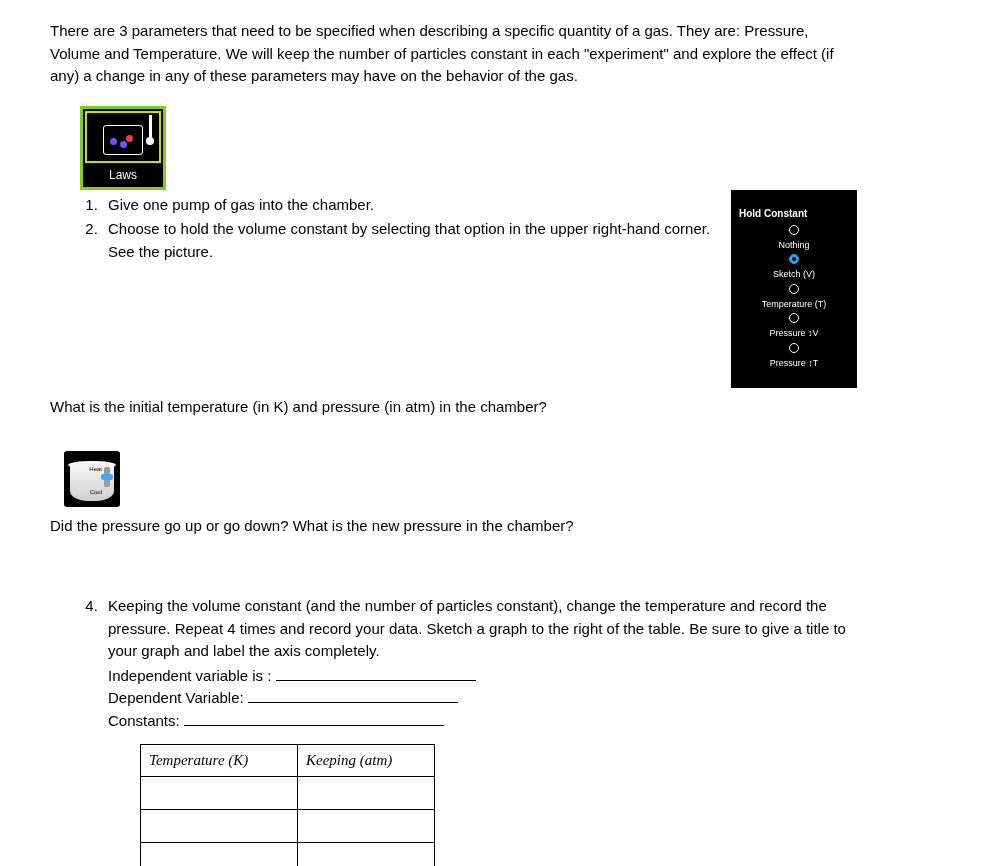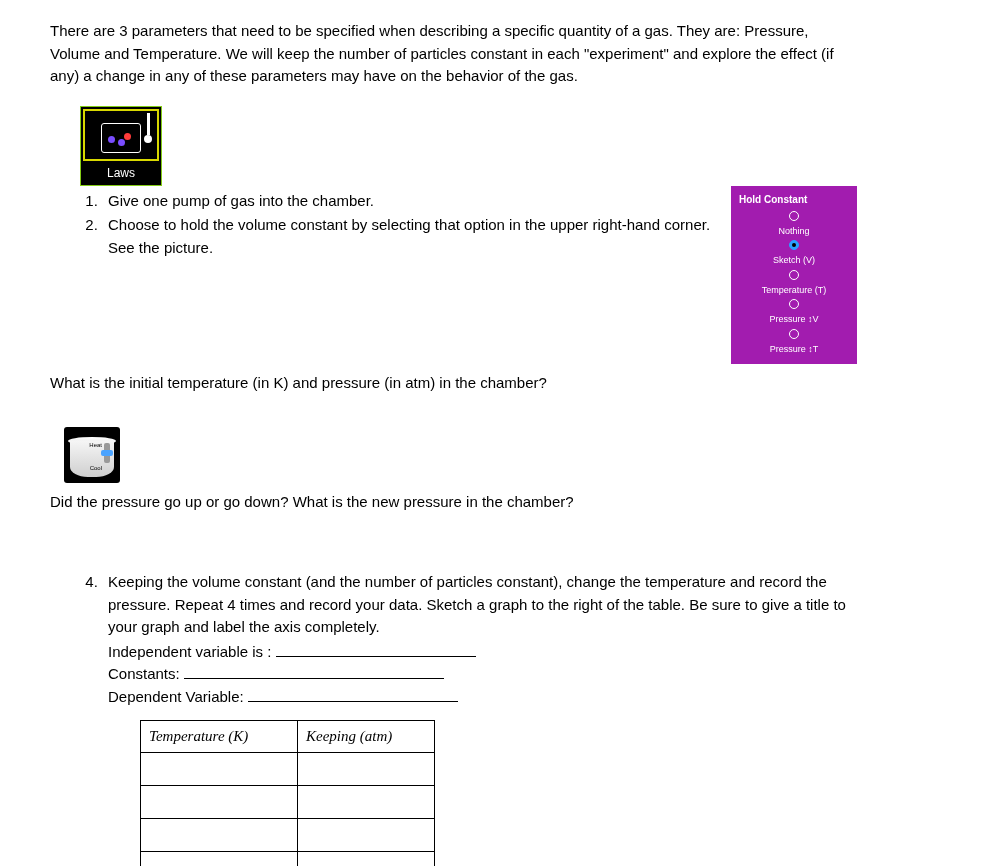--- a/index.html
+++ b/index.html
@@ -16,43 +16,43 @@
   .para { margin-bottom: 10px; }
   .bold { font-weight: normal; text-align: center; }
   .row { display:flex; align-items:flex-start; }
   .row .text { flex:1; }
   ol { margin:4px 0 6px 0; padding-left: 52px; }
   ol li { padding-left: 6px; margin-bottom:2px; }
 
   
   .laws-box {
     width: 76px; background:#000; padding:2px; display:inline-block;
-    border:1px solid #84cc16;
+    border:3px solid #84cc16;
   }
   .laws-inner {
     border:2px solid #d8d800; background:#000; height:48px; position:relative;
     display:flex; align-items:center; justify-content:center;
   }
   .laws-frame {
     width:38px; height:28px; border:1.5px solid #fff; border-radius:3px;
     position:relative; top:3px;
   }
   .ball { width:7px; height:7px; border-radius:50%; position:absolute; }
   .b1 { background:#7a4dff; left:6px; top:12px; }
   .b2 { background:#7a4dff; left:16px; top:15px; }
   .b3 { background:#ff3b3b; left:22px; top:9px; }
   .therm { position:absolute; right:4px; top:2px; width:10px; height:30px; }
   .therm .bulb { width:8px;height:8px;background:#fff;border-radius:50%;position:absolute;bottom:0;left:1px;}
   .therm .tube { width:3px;height:22px;background:#fff;position:absolute;top:0;left:3.5px;}
   .laws-label { color:#fff; text-align:center; font-size:12px; font-family:Arial,sans-serif; padding:3px 0 1px 0; }
 
   
   .hold-panel {
-    width:110px; background:#a21caf; color:#fff; font-family:Arial,sans-serif;
-    font-size:9px; padding:6px 8px;
+    width:110px; background:#000000; color:#fff; font-family:Arial,sans-serif;
+    font-size:9px; padding:16px 8px;
   }
   .hold-panel .title { font-weight:bold; font-size:10px; margin-bottom:4px; }
   .hold-panel .opt { display:flex; align-items:center; gap:4px; margin:2px 0;flex-direction:column; }
   .radio { width:8px; height:8px; border-radius:50%; border:1px solid #fff; display:inline-block; flex-shrink:0;}
   .radio.sel { background:#2aa0ff; border-color:#2aa0ff; position:relative;}
   .radio.sel::after{content:"";position:absolute;left:2px;top:2px;width:4px;height:4px;background:#000;border-radius:50%;}
 
   
   .bucket {
     width:56px; height:56px; background:#000; position:relative; border-radius:3px;
@@ -174,24 +174,24 @@
 <div class="sp-lg"></div>
 <div class="sp-lg"></div>
 
 <ol start="4">
   <li>
     <span>Keeping the volume constant (and the number of particles constant), change the temperature and record the pressure. Repeat 4 times and record your data. Sketch a graph to the right of the table. Be sure to give a title to your graph and label the axis completely.</span>
     <div style="margin-top:2px;">
       <span>Independent variable is :</span> <span class="blank w200"></span>
     </div>
     <div>
+      <span>Dependent Variable:</span> <span class="blank w210"></span>
+    </div>
+    <div>
       <span>Constants:</span> <span class="blank w260"></span>
-    </div>
-    <div>
-      <span>Dependent Variable:</span> <span class="blank w210"></span>
     </div>
   </li>
 </ol>
 
 <table class="data">
   <thead>
     <tr>
       <th class="col1">Temperature (K)</th>
       <th class="col2">Keeping (atm)</th>
     </tr>

